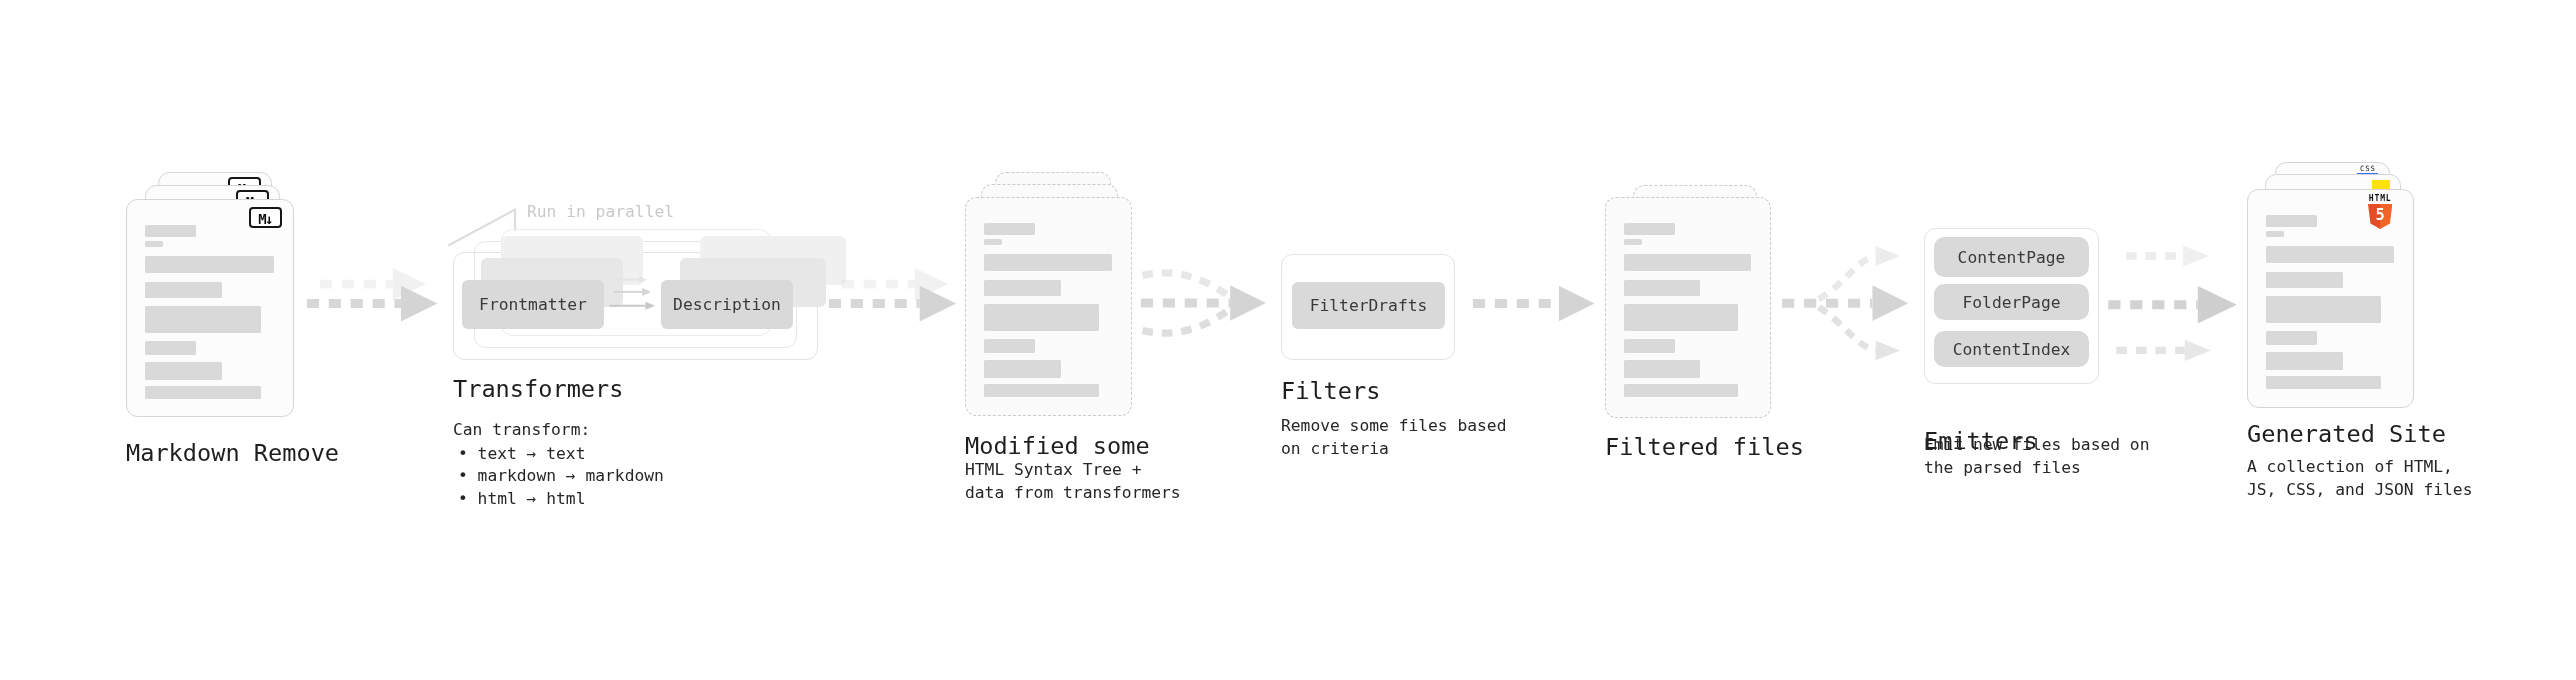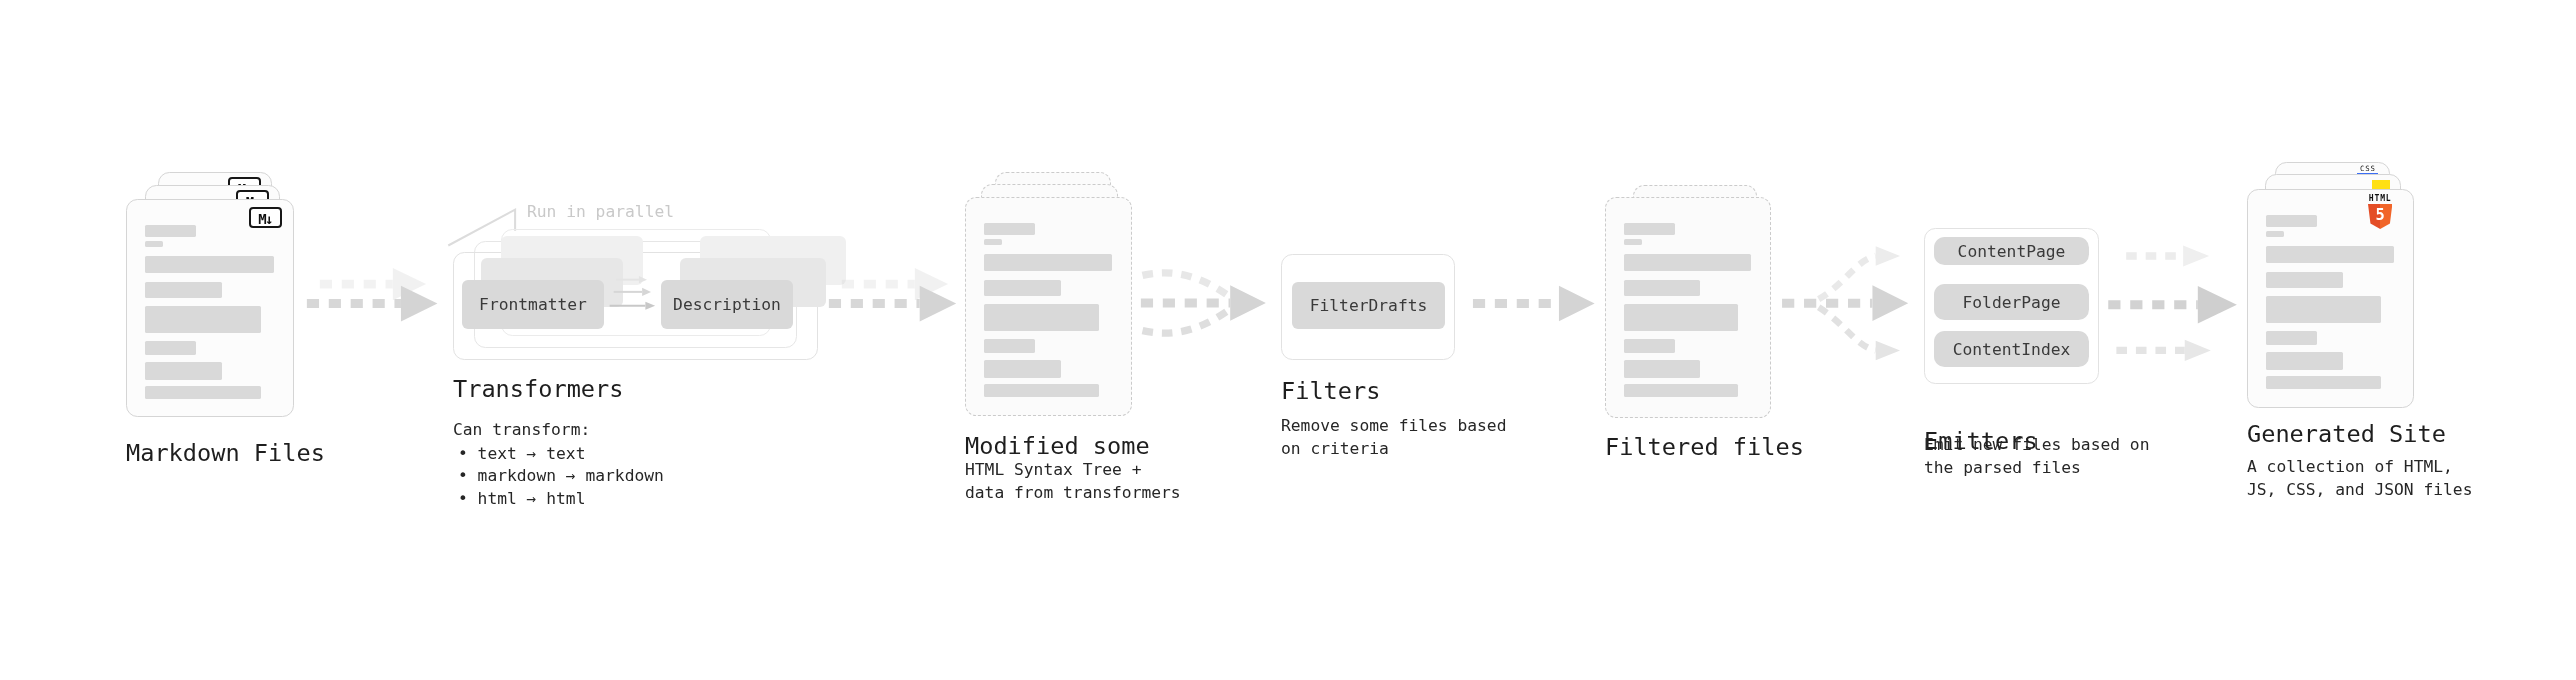--- a/index.html
+++ b/index.html
@@ -56,21 +56,21 @@
           <div class="bar" style="width: 40%; height: 12.2px; margin-bottom: 4.1px;"></div>
           <div class="bar" style="width: 14%; height: 5.7px; margin-bottom: 9px;"></div>
           <div class="bar" style="width: 100%; height: 17px; margin-bottom: 9px;"></div>
           <div class="bar" style="width: 60%; height: 16.3px; margin-bottom: 8.1px;"></div>
           <div class="bar" style="width: 90%; height: 27px; margin-bottom: 8.1px;"></div>
           <div class="bar" style="width: 40%; height: 14px; margin-bottom: 6.5px;"></div>
           <div class="bar" style="width: 60%; height: 18px; margin-bottom: 6.5px;"></div>
           <div class="bar" style="width: 90%; height: 12.2px; margin-bottom: 0px;"></div>
         </div>
     </div>
-    <div class="label" style="left:126px;top:439px;">Markdown Files</div>
+    <div class="label" style="left:126px;top:439px;">Markdown Remove</div>
   </div>
 
   <svg class="arr" style="left:302px;top:267px;" width="146" height="78" viewBox="0 0 180 96">
     <g opacity="0.32" transform="translate(8,-24)">
       <line x1="14" y1="45" x2="104" y2="45" stroke="#d7d7d7" stroke-width="11" stroke-dasharray="15 12"></line>
       <polygon points="104,25 145,45 104,65" fill="#d6d6d6"></polygon>
     </g>
     <line x1="6" y1="45" x2="122" y2="45" stroke="#d7d7d7" stroke-width="11" stroke-dasharray="15 12"></line>
     <polygon points="122,23 167,45 122,67" fill="#d4d4d4"></polygon>
   </svg>
@@ -185,21 +185,21 @@
     <path d="M 50,70 C 82,52 96,22 120,17" stroke="#e9e9e9" stroke-width="8" stroke-dasharray="12 10" fill="none"></path>
     <polygon points="120,5 150,17 120,29" fill="#ececec"></polygon>
     <path d="M 50,80 C 82,100 96,128 120,133" stroke="#e1e1e1" stroke-width="8" stroke-dasharray="12 10" fill="none"></path>
     <polygon points="120,121 150,133 120,145" fill="#e4e4e4"></polygon>
     <line x1="5" y1="75" x2="116" y2="75" stroke="#d7d7d7" stroke-width="11" stroke-dasharray="15 12"></line>
     <polygon points="116,53 160,75 116,97" fill="#d4d4d4"></polygon>
   </svg>
 
   <div>
     <div class="obox" style="left:1924px;top:228px;width:175px;height:156px;"></div>
-    <div class="pill small" style="left:1934px;top:237px;width:155px;height:28px;">ContentPage</div>
+    <div class="pill small" style="left:1934px;top:237px;width:155px;height:40px;">ContentPage</div>
     <div class="pill small" style="left:1934px;top:284px;width:155px;height:36px;">FolderPage</div>
     <div class="pill small" style="left:1934px;top:331px;width:155px;height:36px;">ContentIndex</div>
     <div class="label" style="left:1924px;top:397px;margin-top:30px;">Emitters</div>
     <div class="sub" style="left:1924px;top:433px;">Emit new files based on
 the parsed files</div>
   </div>
 
   <svg class="arr" style="left:2105px;top:242px;" width="140" height="124" viewBox="0 0 172 152">
     <line x1="26" y1="17" x2="96" y2="17" stroke="#ececec" stroke-width="9" stroke-dasharray="13 11"></line>
     <polygon points="96,4 128,17 96,30" fill="#efefef"></polygon>

